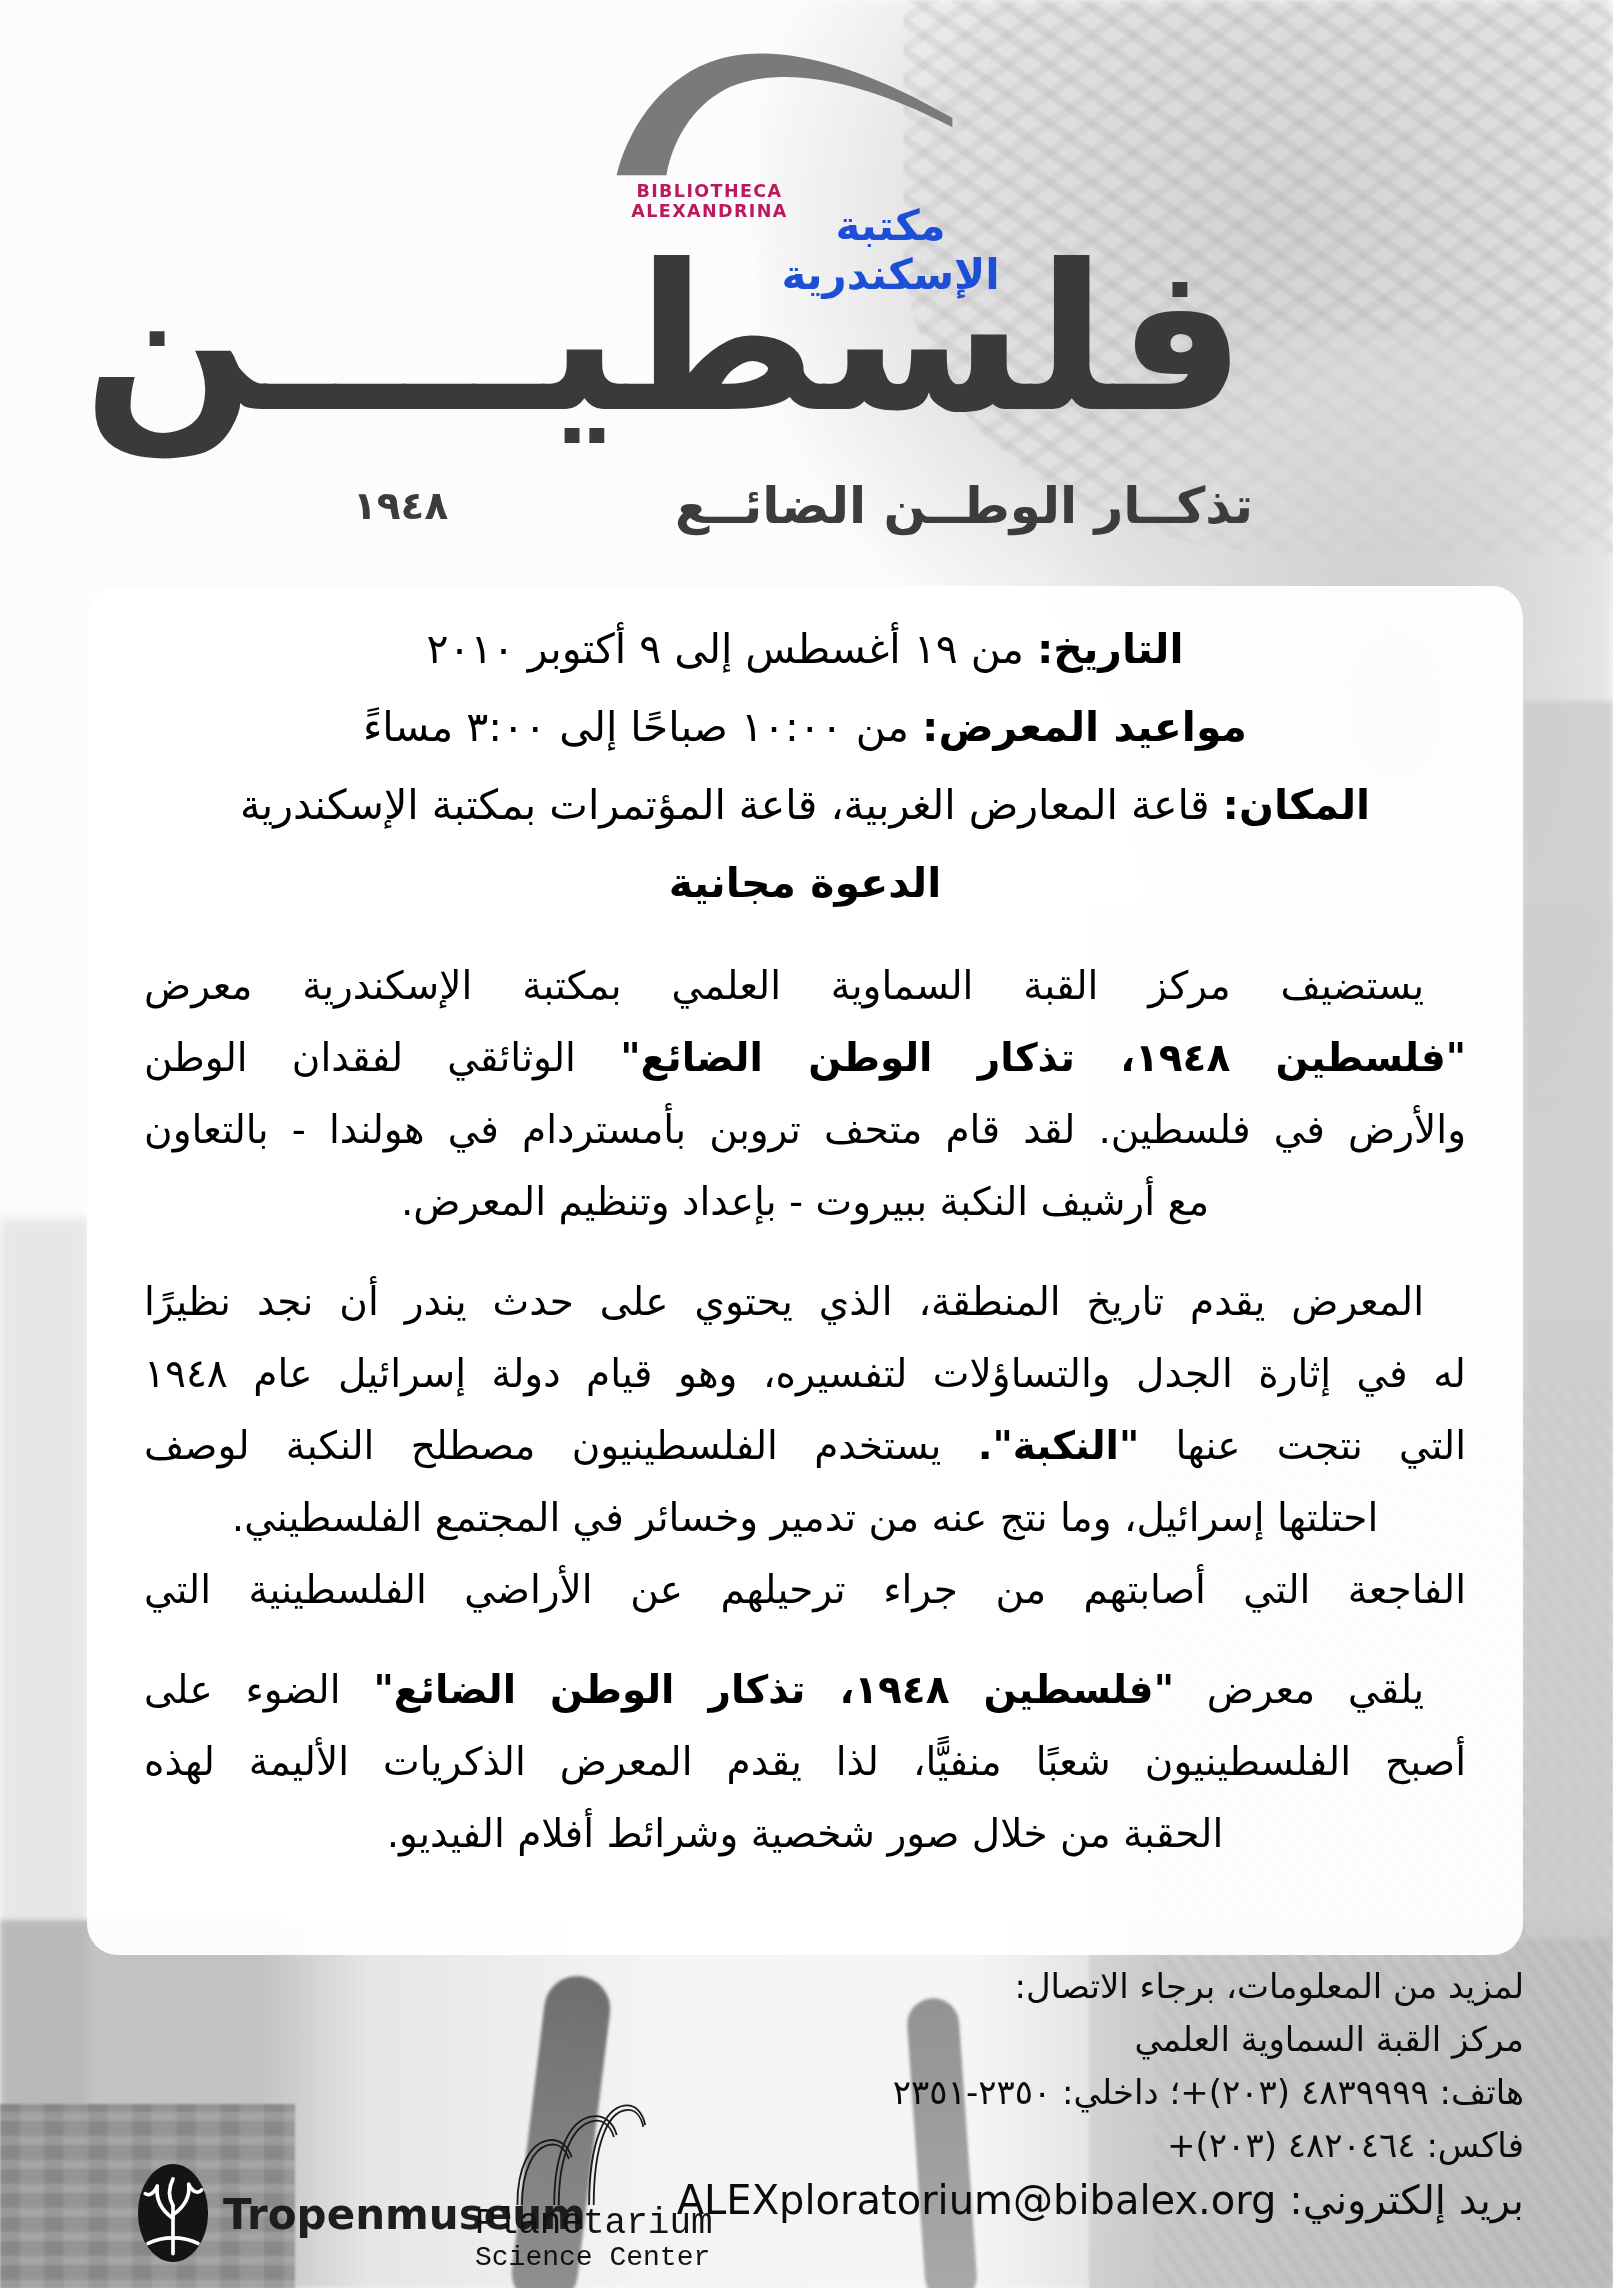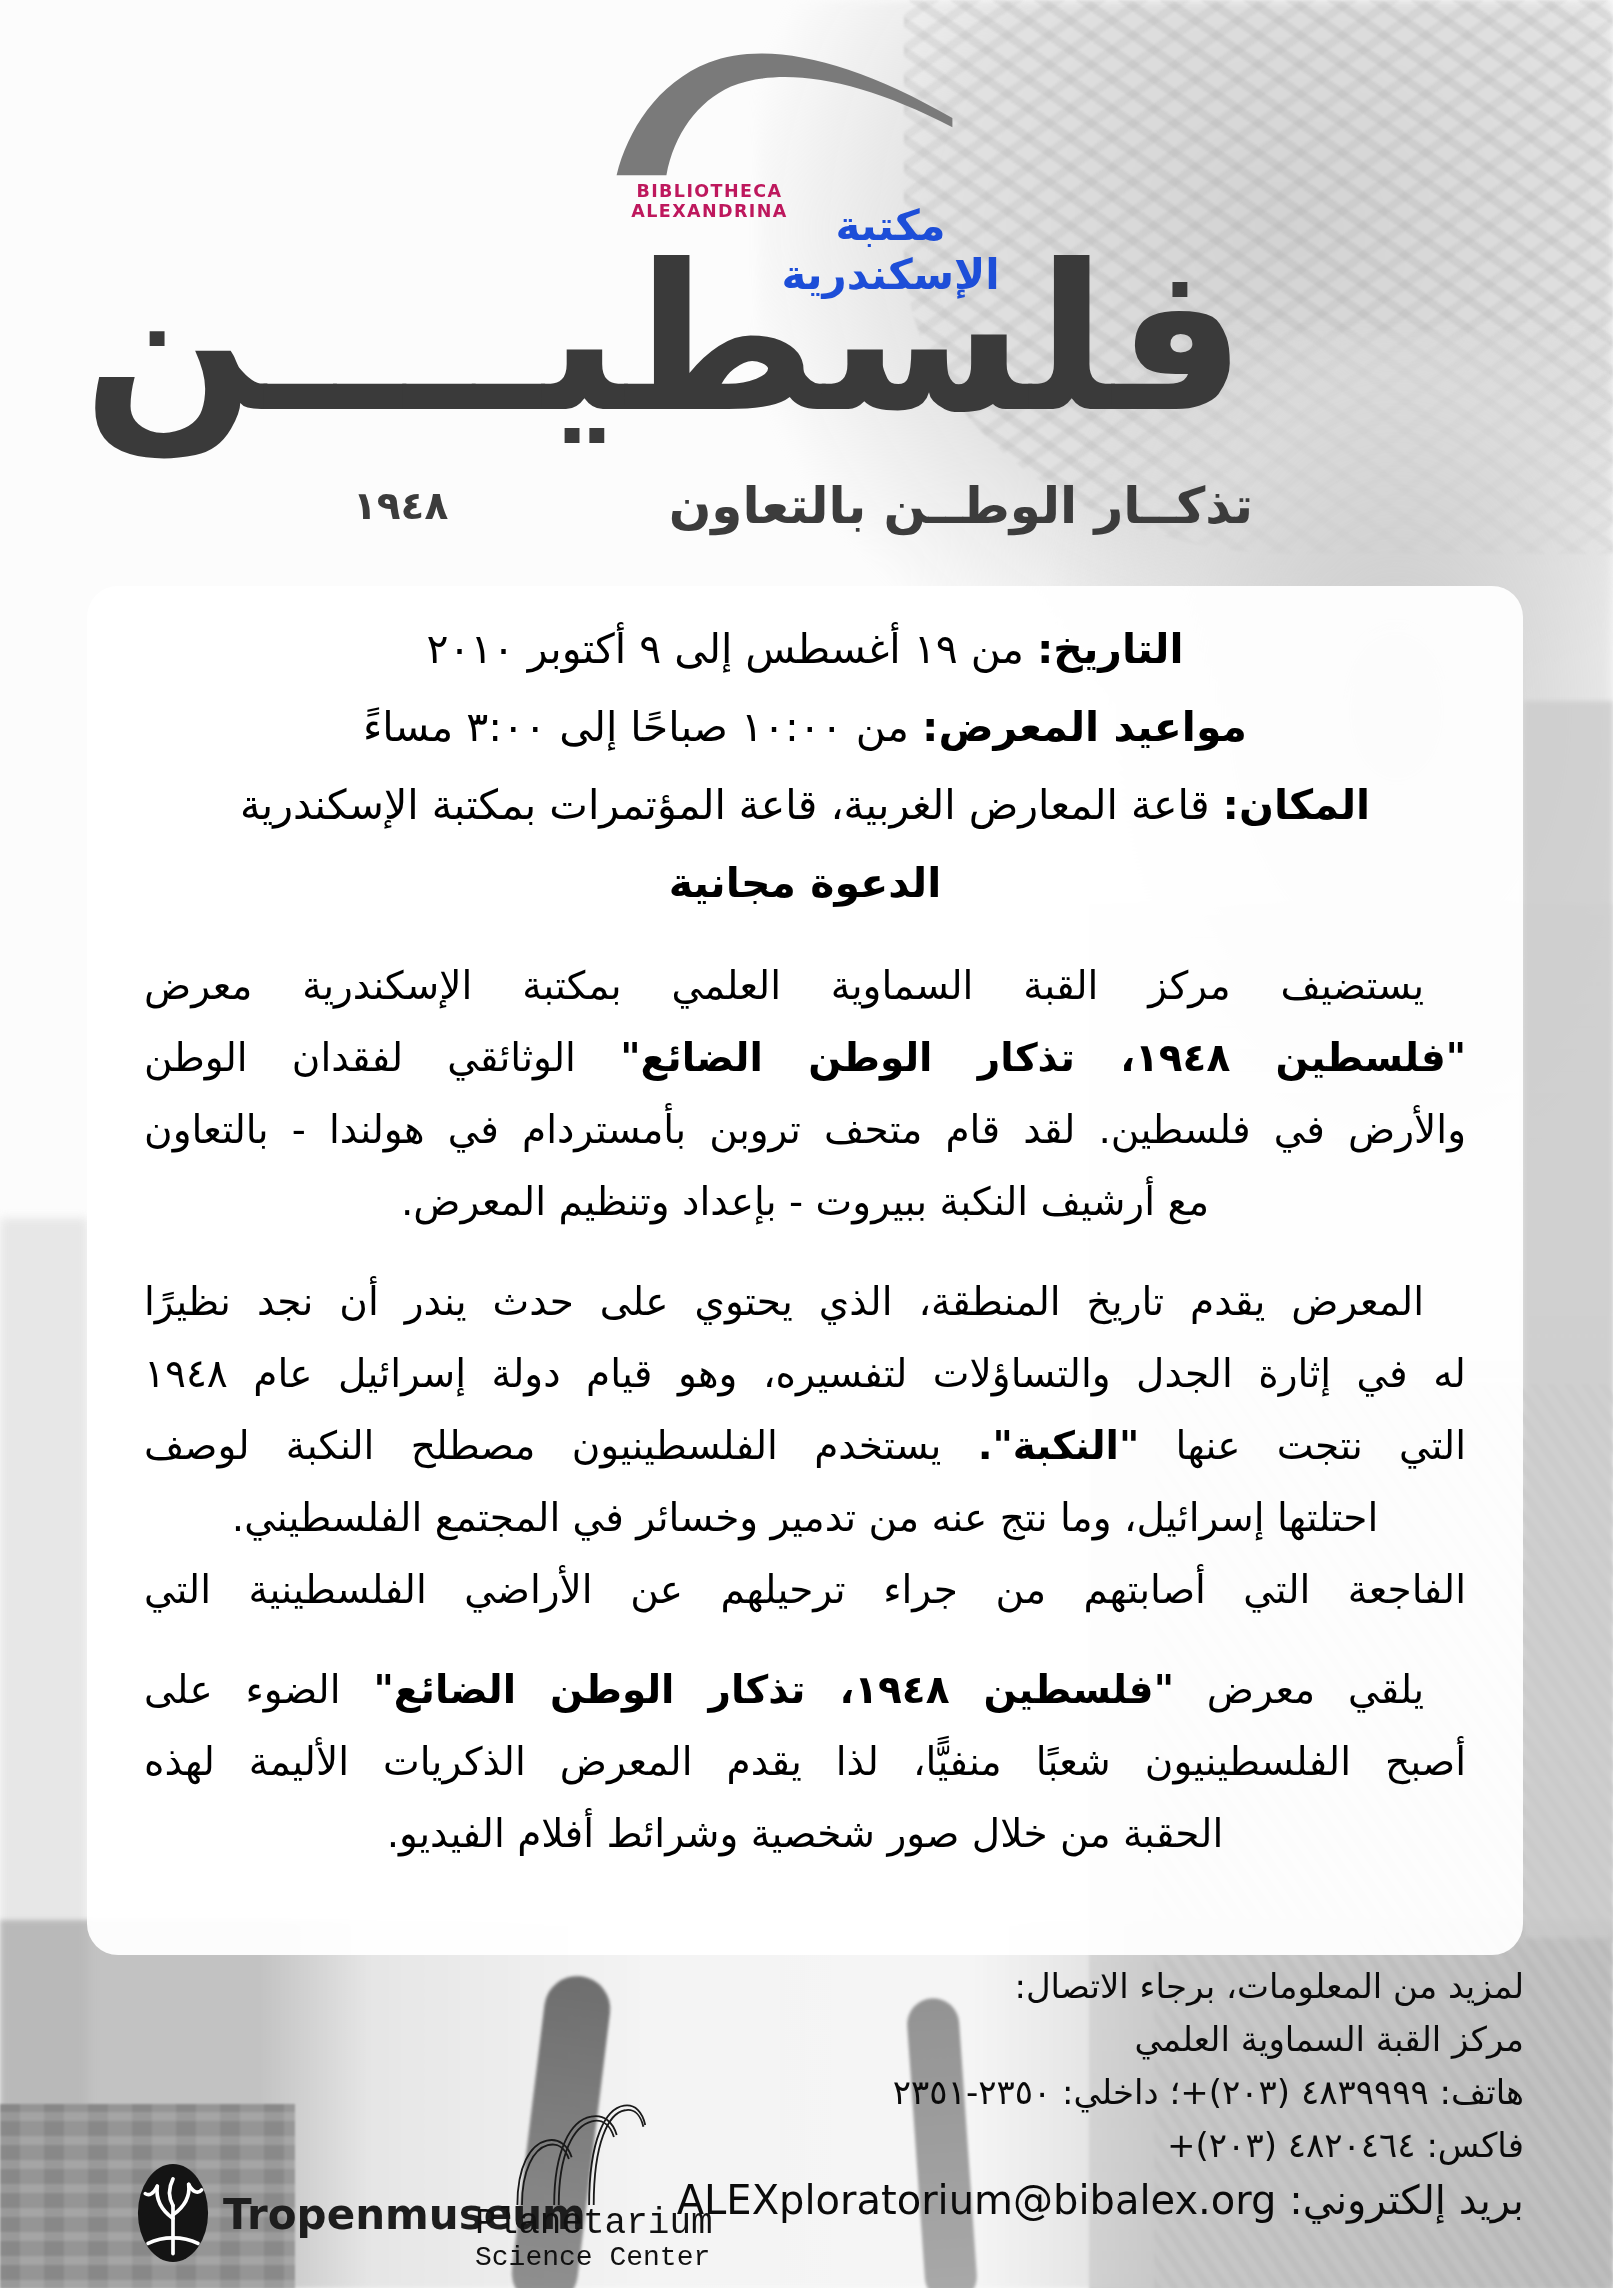--- a/index.html
+++ b/index.html
@@ -106,21 +106,21 @@
       L372,88
       C268,34 186,22 132,44
       C96,60 70,96 62,140 Z"></path>
   </svg>
 </div>
 <div class="brand-latin">BIBLIOTHECA ALEXANDRINA</div>
 <div class="brand-arabic">مكتبة الإسكندرية</div>
 
 <div class="poster-title">فلسطيــــن</div>
 <div class="subrow">
-  <span class="poster-subtitle">تذكــار الوطــن بالتعاون</span>
+  <span class="poster-subtitle">تذكــار الوطــن الضائــع</span>
   <span class="poster-year">١٩٤٨</span>
 </div>
 
 <div class="panel">
   <div class="details">
       <div class="line c"><span class="b">التاريخ:</span><span> من ١٩ أغسطس إلى ٩ أكتوبر ٢٠١٠</span></div>
       <div class="line c"><span class="b">مواعيد المعرض:</span><span> من ١٠:٠٠ صباحًا إلى ٣:٠٠ مساءً</span></div>
       <div class="line c"><span class="b">المكان:</span><span> قاعة المعارض الغربية، قاعة المؤتمرات بمكتبة الإسكندرية</span></div>
       <div class="line c"><span class="b">الدعوة مجانية</span></div>
     </div>

